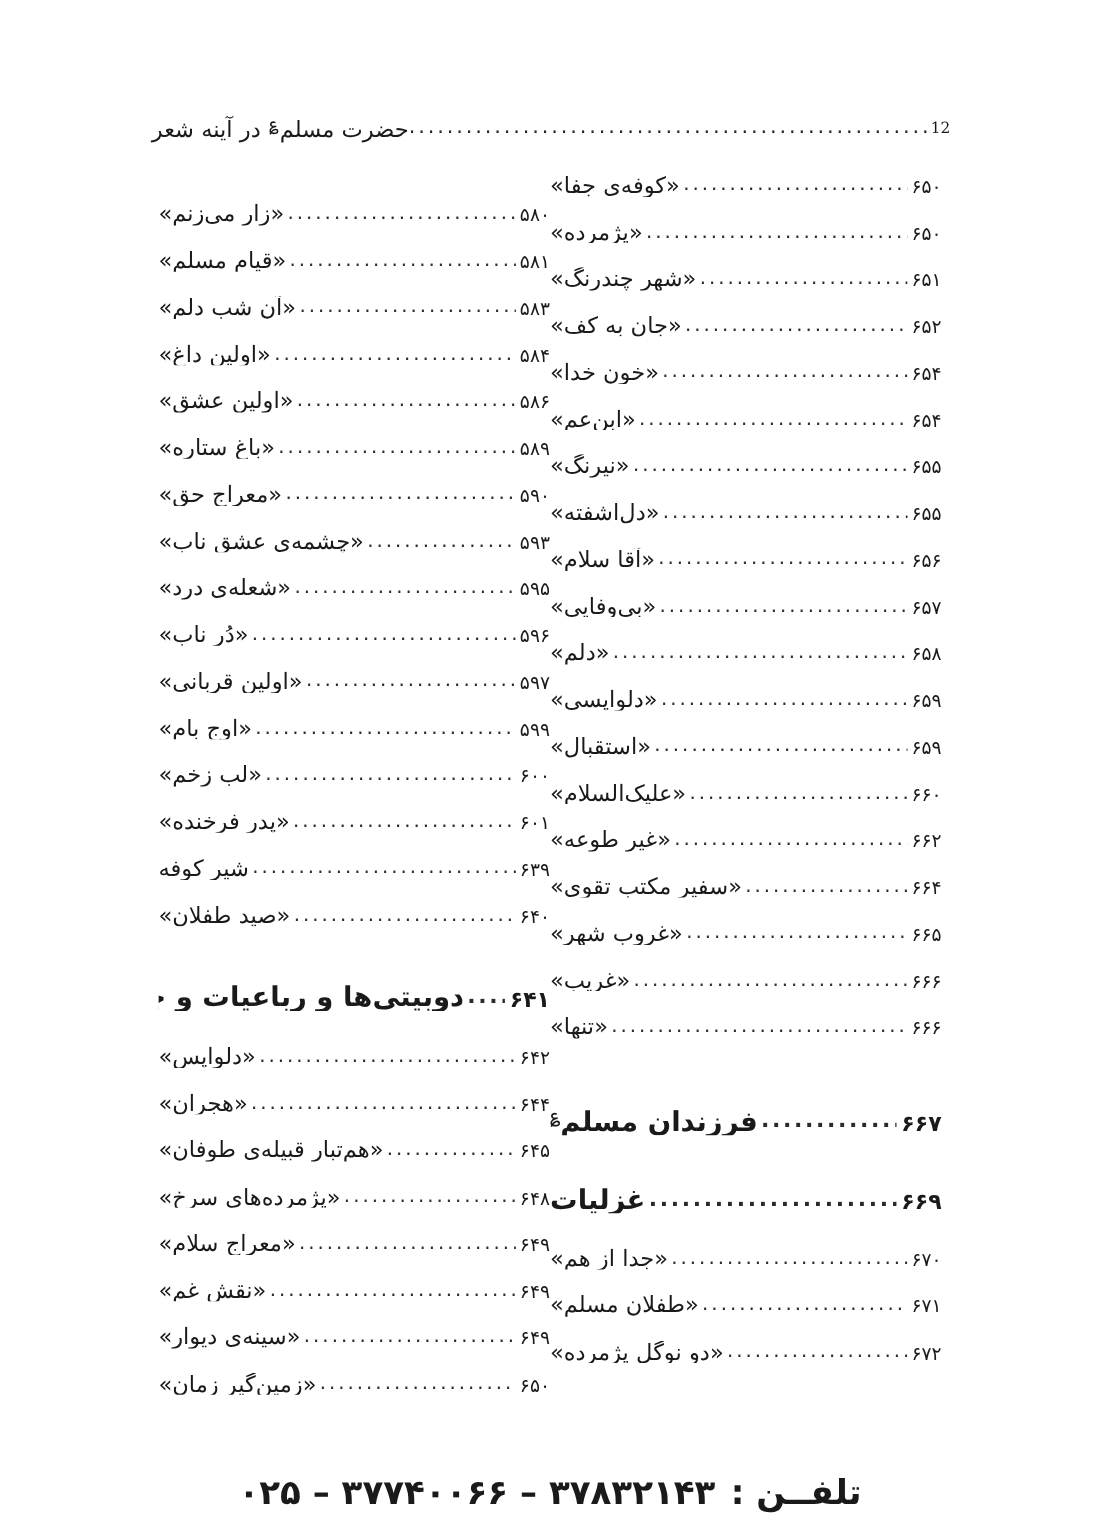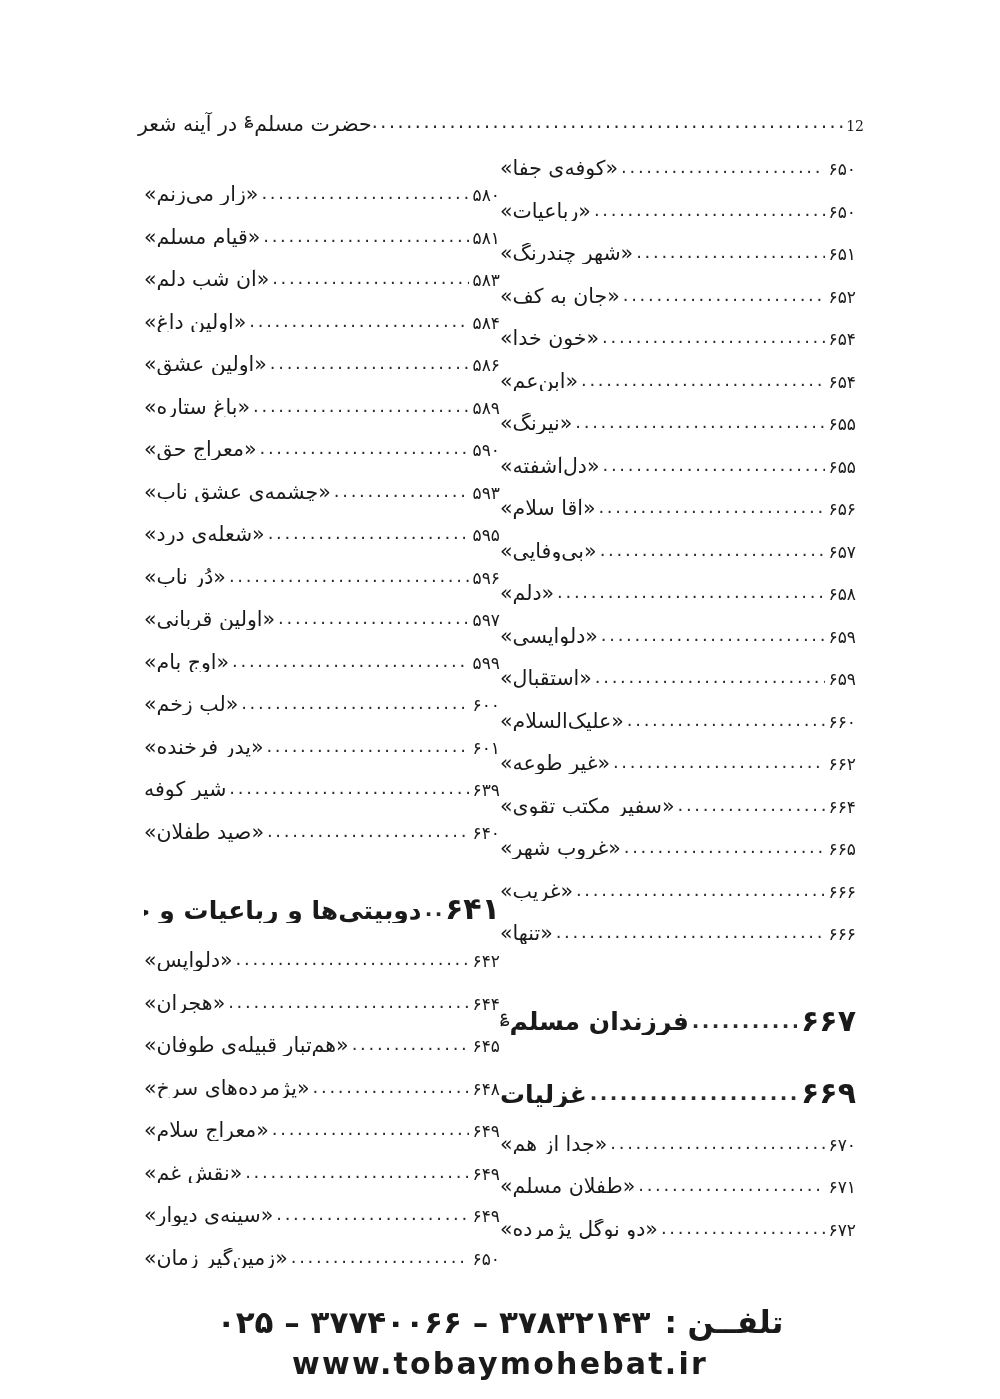--- a/index.html
+++ b/index.html
@@ -24,21 +24,21 @@
 
   
   .header {
     position: absolute;
     top: 100px;
     left: 130px;
     right: 130px;
     height: 34px;
     display: flex;
     flex-direction: row-reverse;
-    align-items: flex-end;
+    align-items: center;
     font-size: 20.5px;
     white-space: nowrap;
   }
   .header .hdr-title {
     font-size: 20.5px;
     line-height: 1;
     letter-spacing: 0.2px;
     padding-left: 8px;
   }
   .header .hdr-honorific {
@@ -123,21 +123,21 @@
   .toc-row.heading {
     height: 56px;
     align-items: baseline;
   }
   .toc-row.heading .title {
     font-size: 25px;
     font-weight: bold;
     letter-spacing: -0.2px;
   }
   .toc-row.heading .pg {
-    font-size: 30px;
+    font-size: 20px;
     font-weight: bold;
   }
   .toc-row.heading .leader {
     font-size: 20px;
     letter-spacing: 2.4px;
     font-weight: bold;
     transform: translateY(-3px);
   }
   .toc-row.heading .hdr-honorific {
     font-size: 16px;
@@ -319,21 +319,21 @@
           <span class="pg">۶۵۰</span>
         </div>
       </div>
     <div class="col col-left" id="col-left">
         <div class="toc-row">
           <span class="title">«کوفه‌ی جفا»</span>
           <span class="leader">............................................................</span>
           <span class="pg">۶۵۰</span>
         </div>
         <div class="toc-row">
-          <span class="title">«رباعیات»</span>
+          <span class="title">«پژمرده»</span>
           <span class="leader">............................................................</span>
           <span class="pg">۶۵۰</span>
         </div>
         <div class="toc-row">
           <span class="title">«شهر چندرنگ»</span>
           <span class="leader">............................................................</span>
           <span class="pg">۶۵۱</span>
         </div>
         <div class="toc-row">
           <span class="title">«جان به کف»</span>
@@ -442,16 +442,15 @@
           <span class="leader">............................................................</span>
           <span class="pg">۶۷۲</span>
         </div>
       </div>
   </div>
 
   <div class="footer">
     <div class="phone">
       <span class="label">تلفــن :</span><span class="nums">۰۲۵ – ۳۷۷۴۰۰۶۶ – ۳۷۸۳۲۱۴۳</span>
     </div>
-    <div class="site">www.tobaymohebat.ir</div>
   </div>
 
 </div>
 
 </body></html>

